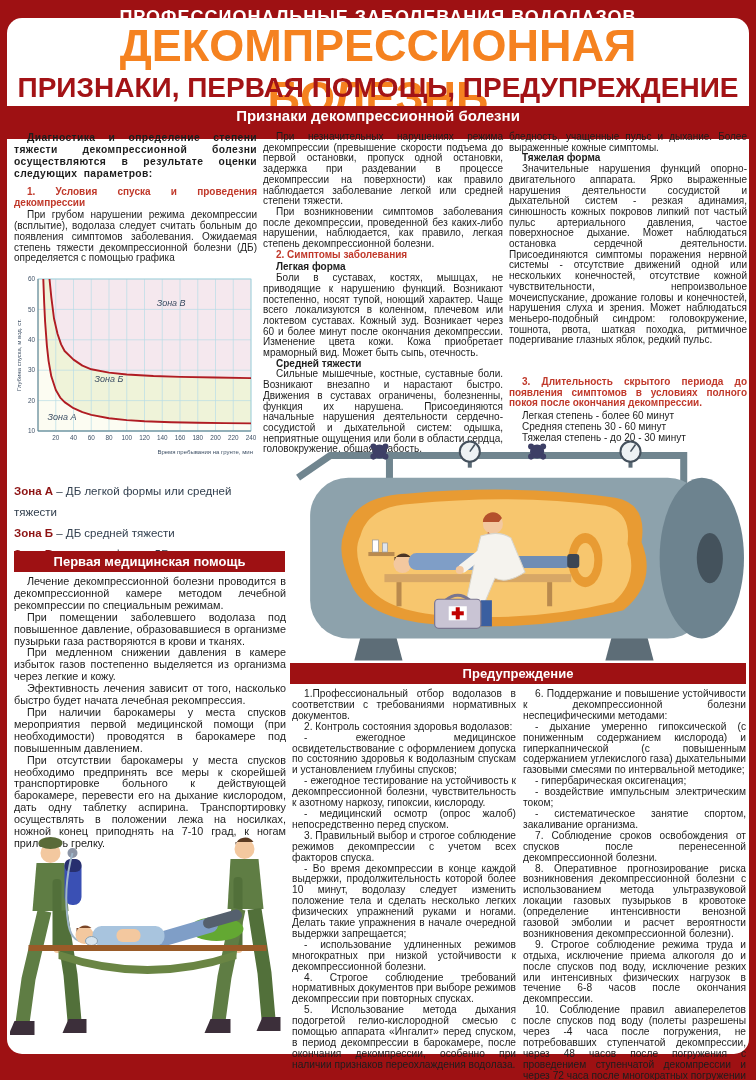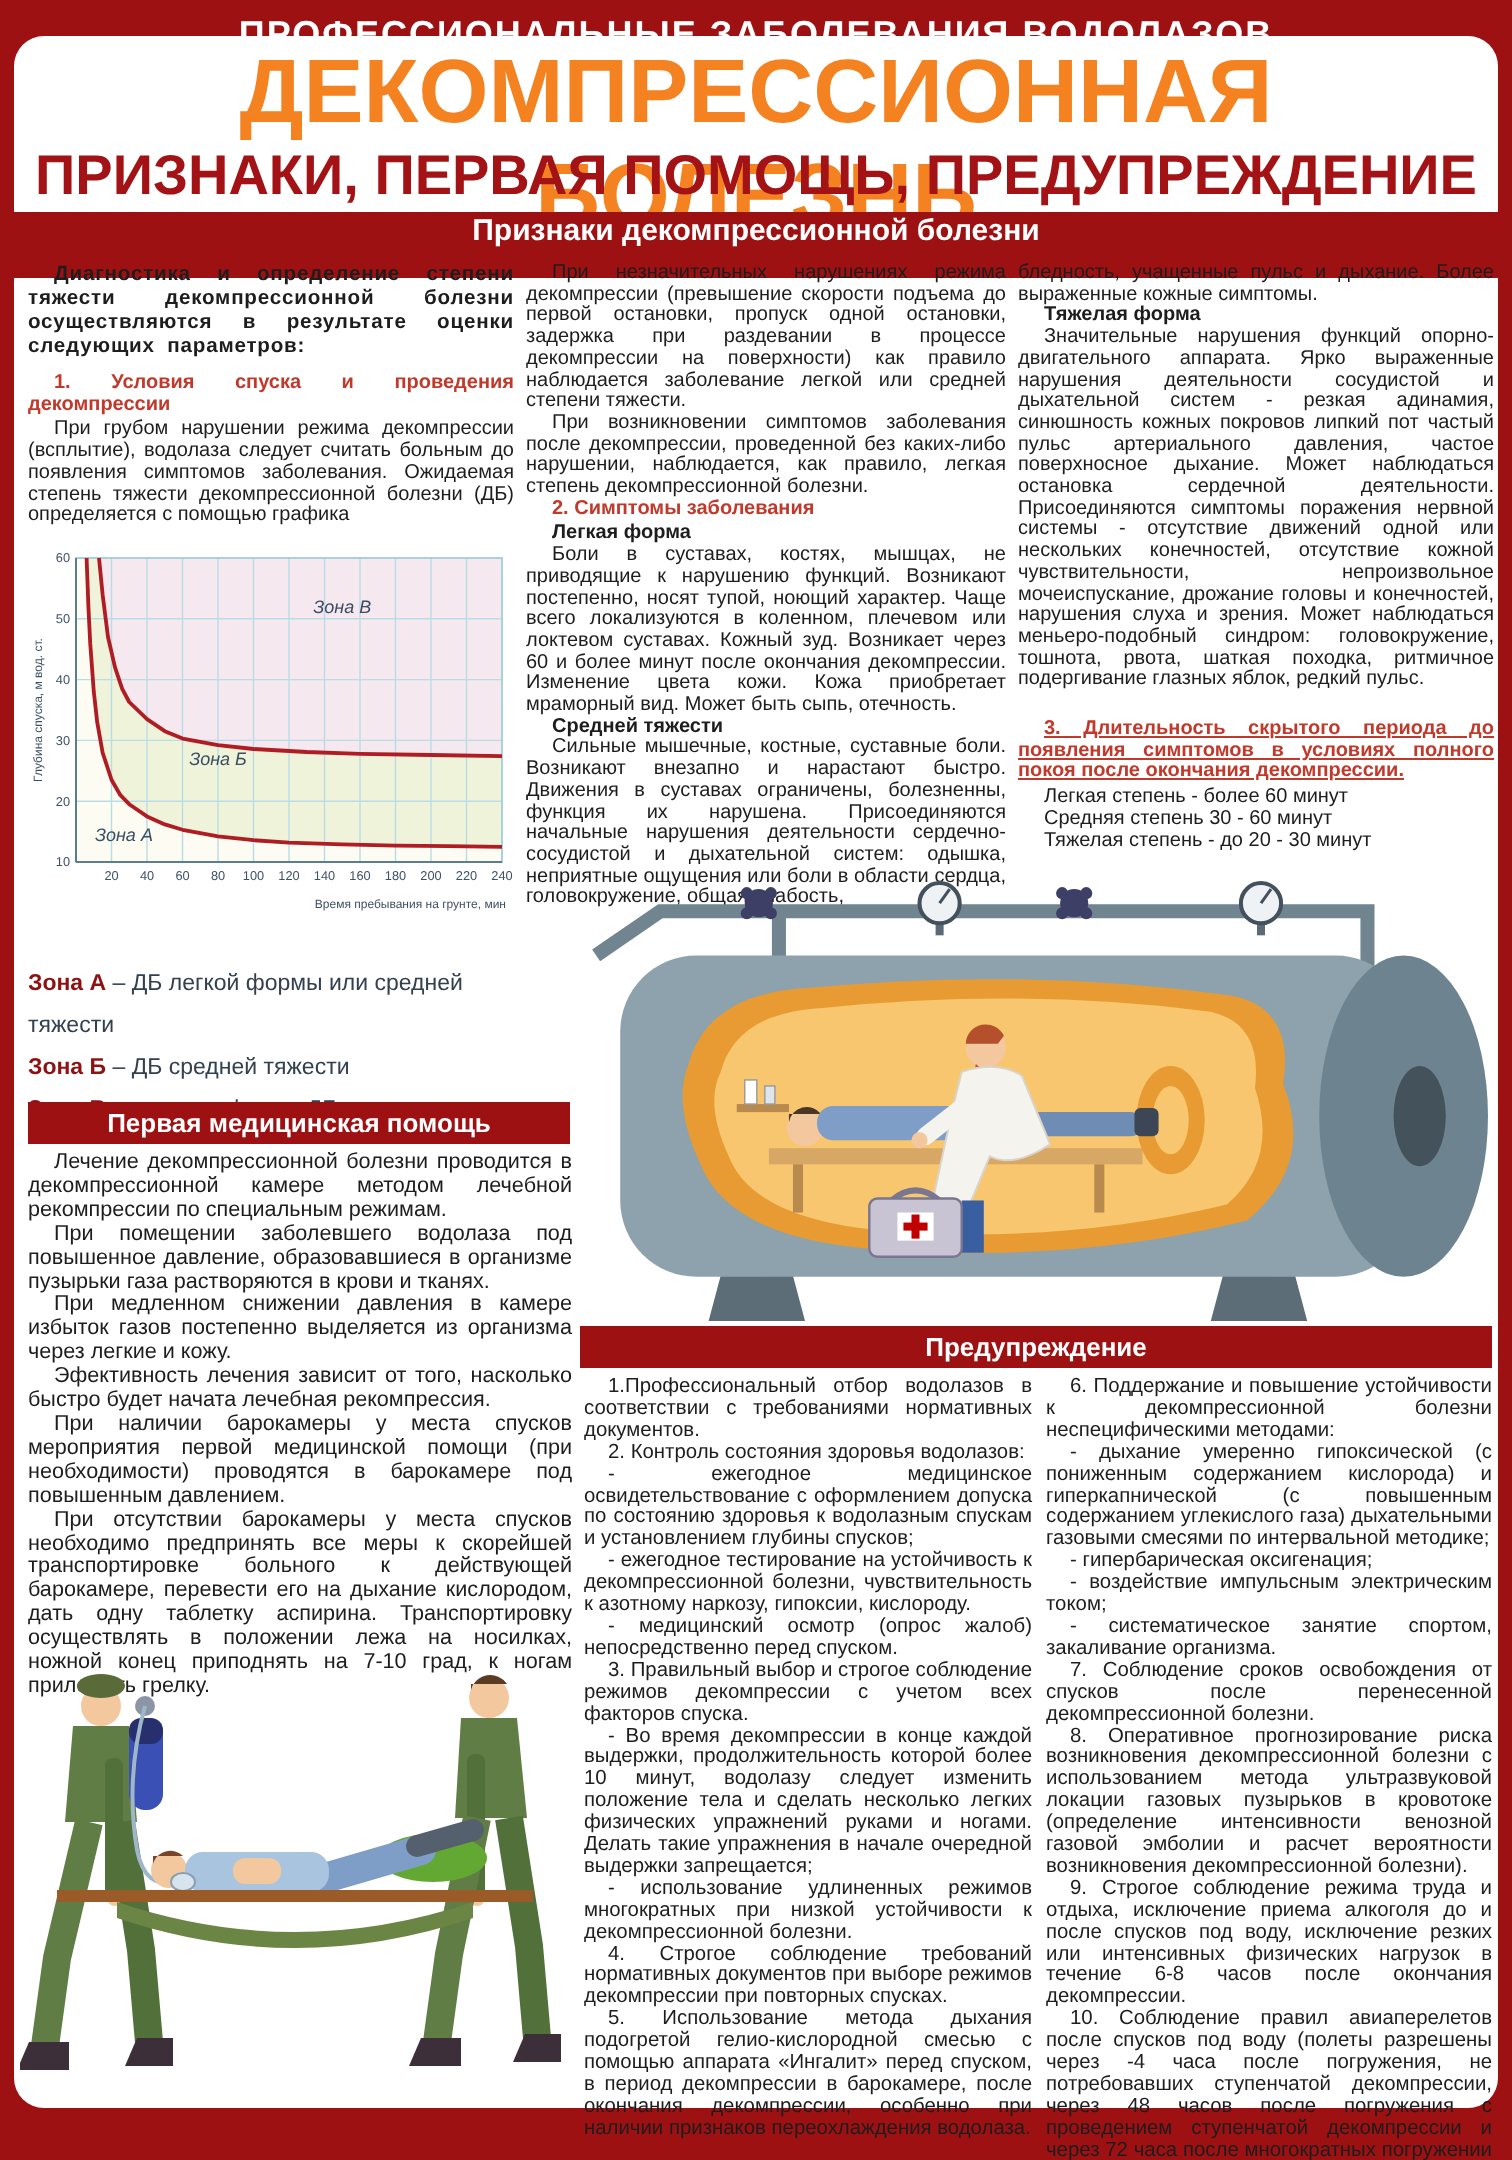--- a/index.html
+++ b/index.html
@@ -134,21 +134,21 @@
       <p class="sub-head">Легкая форма</p>
       <p>Боли в суставах, костях, мышцах, не приводящие к нарушению функций. Возникают постепенно, носят тупой, ноющий характер. Чаще всего локализуются в коленном, плечевом или локтевом суставах. Кожный зуд. Возникает через 60 и более минут после окончания декомпрессии. Изменение цвета кожи. Кожа приобретает мраморный вид. Может быть сыпь, отечность.</p>
       <p class="sub-head">Средней тяжести</p>
       <p>Сильные мышечные, костные, суставные боли. Возникают внезапно и нарастают быстро. Движения в суставах ограничены, болезненны, функция их нарушена. Присоединяются начальные нарушения деятельности сердечно-сосудистой и дыхательной систем: одышка, неприятные ощущения или боли в области сердца,  головокружение, общая слабость,</p>
     </div>
 
     <div class="col col3">
       <p style="text-indent:0;">бледность, учащенные пульс и дыхание. Более выраженные кожные симптомы.</p>
       <p class="sub-head">Тяжелая форма</p>
       <p>Значительные нарушения функций опорно-двигательного аппарата. Ярко выраженные нарушения деятельности сосудистой и дыхательной систем - резкая адинамия, синюшность кожных покровов липкий пот частый пульс артериального давления, частое поверхносное дыхание. Может наблюдаться остановка сердечной деятельности. Присоединяются симптомы поражения нервной системы - отсутствие движений одной или нескольких конечностей, отсутствие кожной чувствительности, непроизвольное мочеиспускание, дрожание головы и конечностей, нарушения слуха и зрения. Может наблюдаться меньеро-подобный синдром: головокружение, тошнота, рвота, шаткая походка, ритмичное подергивание глазных яблок, редкий пульс.</p>
-      <p class="red-head" style="margin-top:14px;text-decoration:underline;">3. Длительность скрытого периода до появления симптомов в условиях полного покоя после окончания декомпрессии.</p>
+      <p class="red-head" style="margin-top:31px;">3. Длительность скрытого периода до появления симптомов в условиях полного покоя после окончания декомпрессии.</p>
       <p class="plain-line">Легкая степень - более 60 минут</p>
       <p class="plain-line">Средняя степень 30 - 60 минут</p>
       <p class="plain-line">Тяжелая степень - до 20 - 30 минут</p>
     </div>
 
     <div class="illu chamber">
       <svg width="462" height="230" viewBox="0 0 460 228">
 
         <path d="M14 46 L46 24 H398 V60" stroke="#70858f" stroke-width="7" fill="none"></path>
         <path d="M105 24 V52" stroke="#70858f" stroke-width="7" fill="none"></path>

